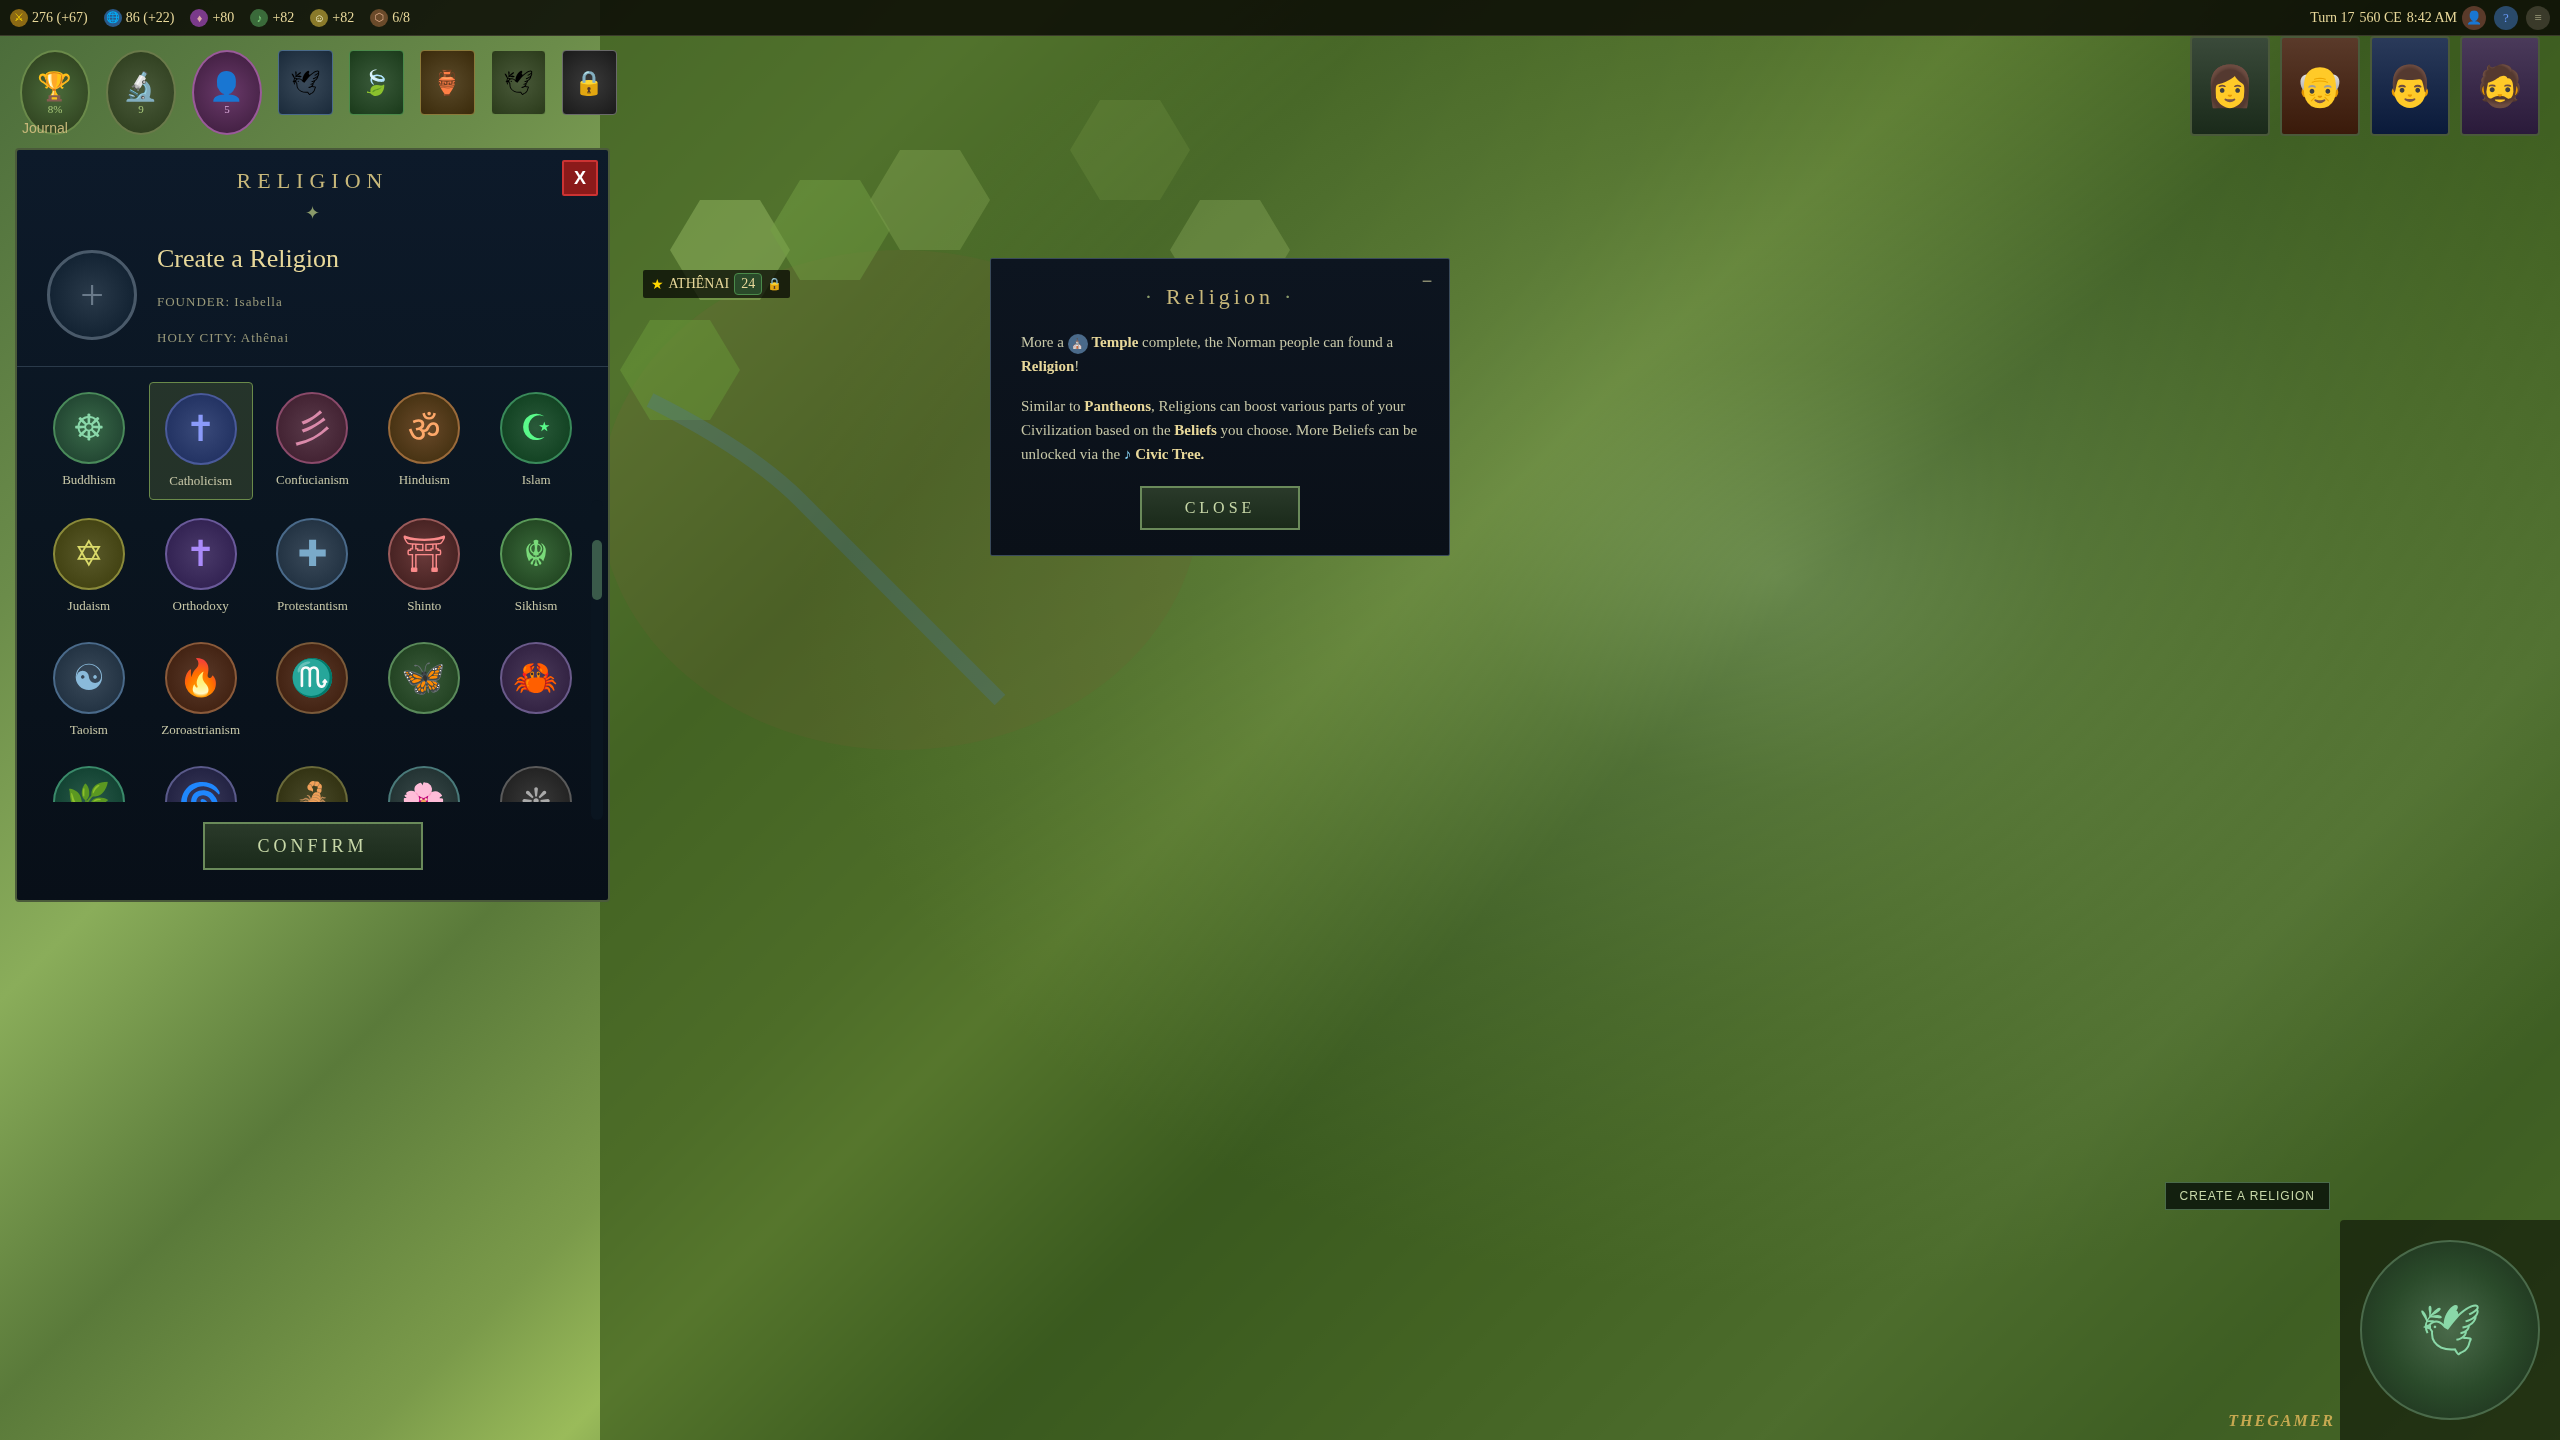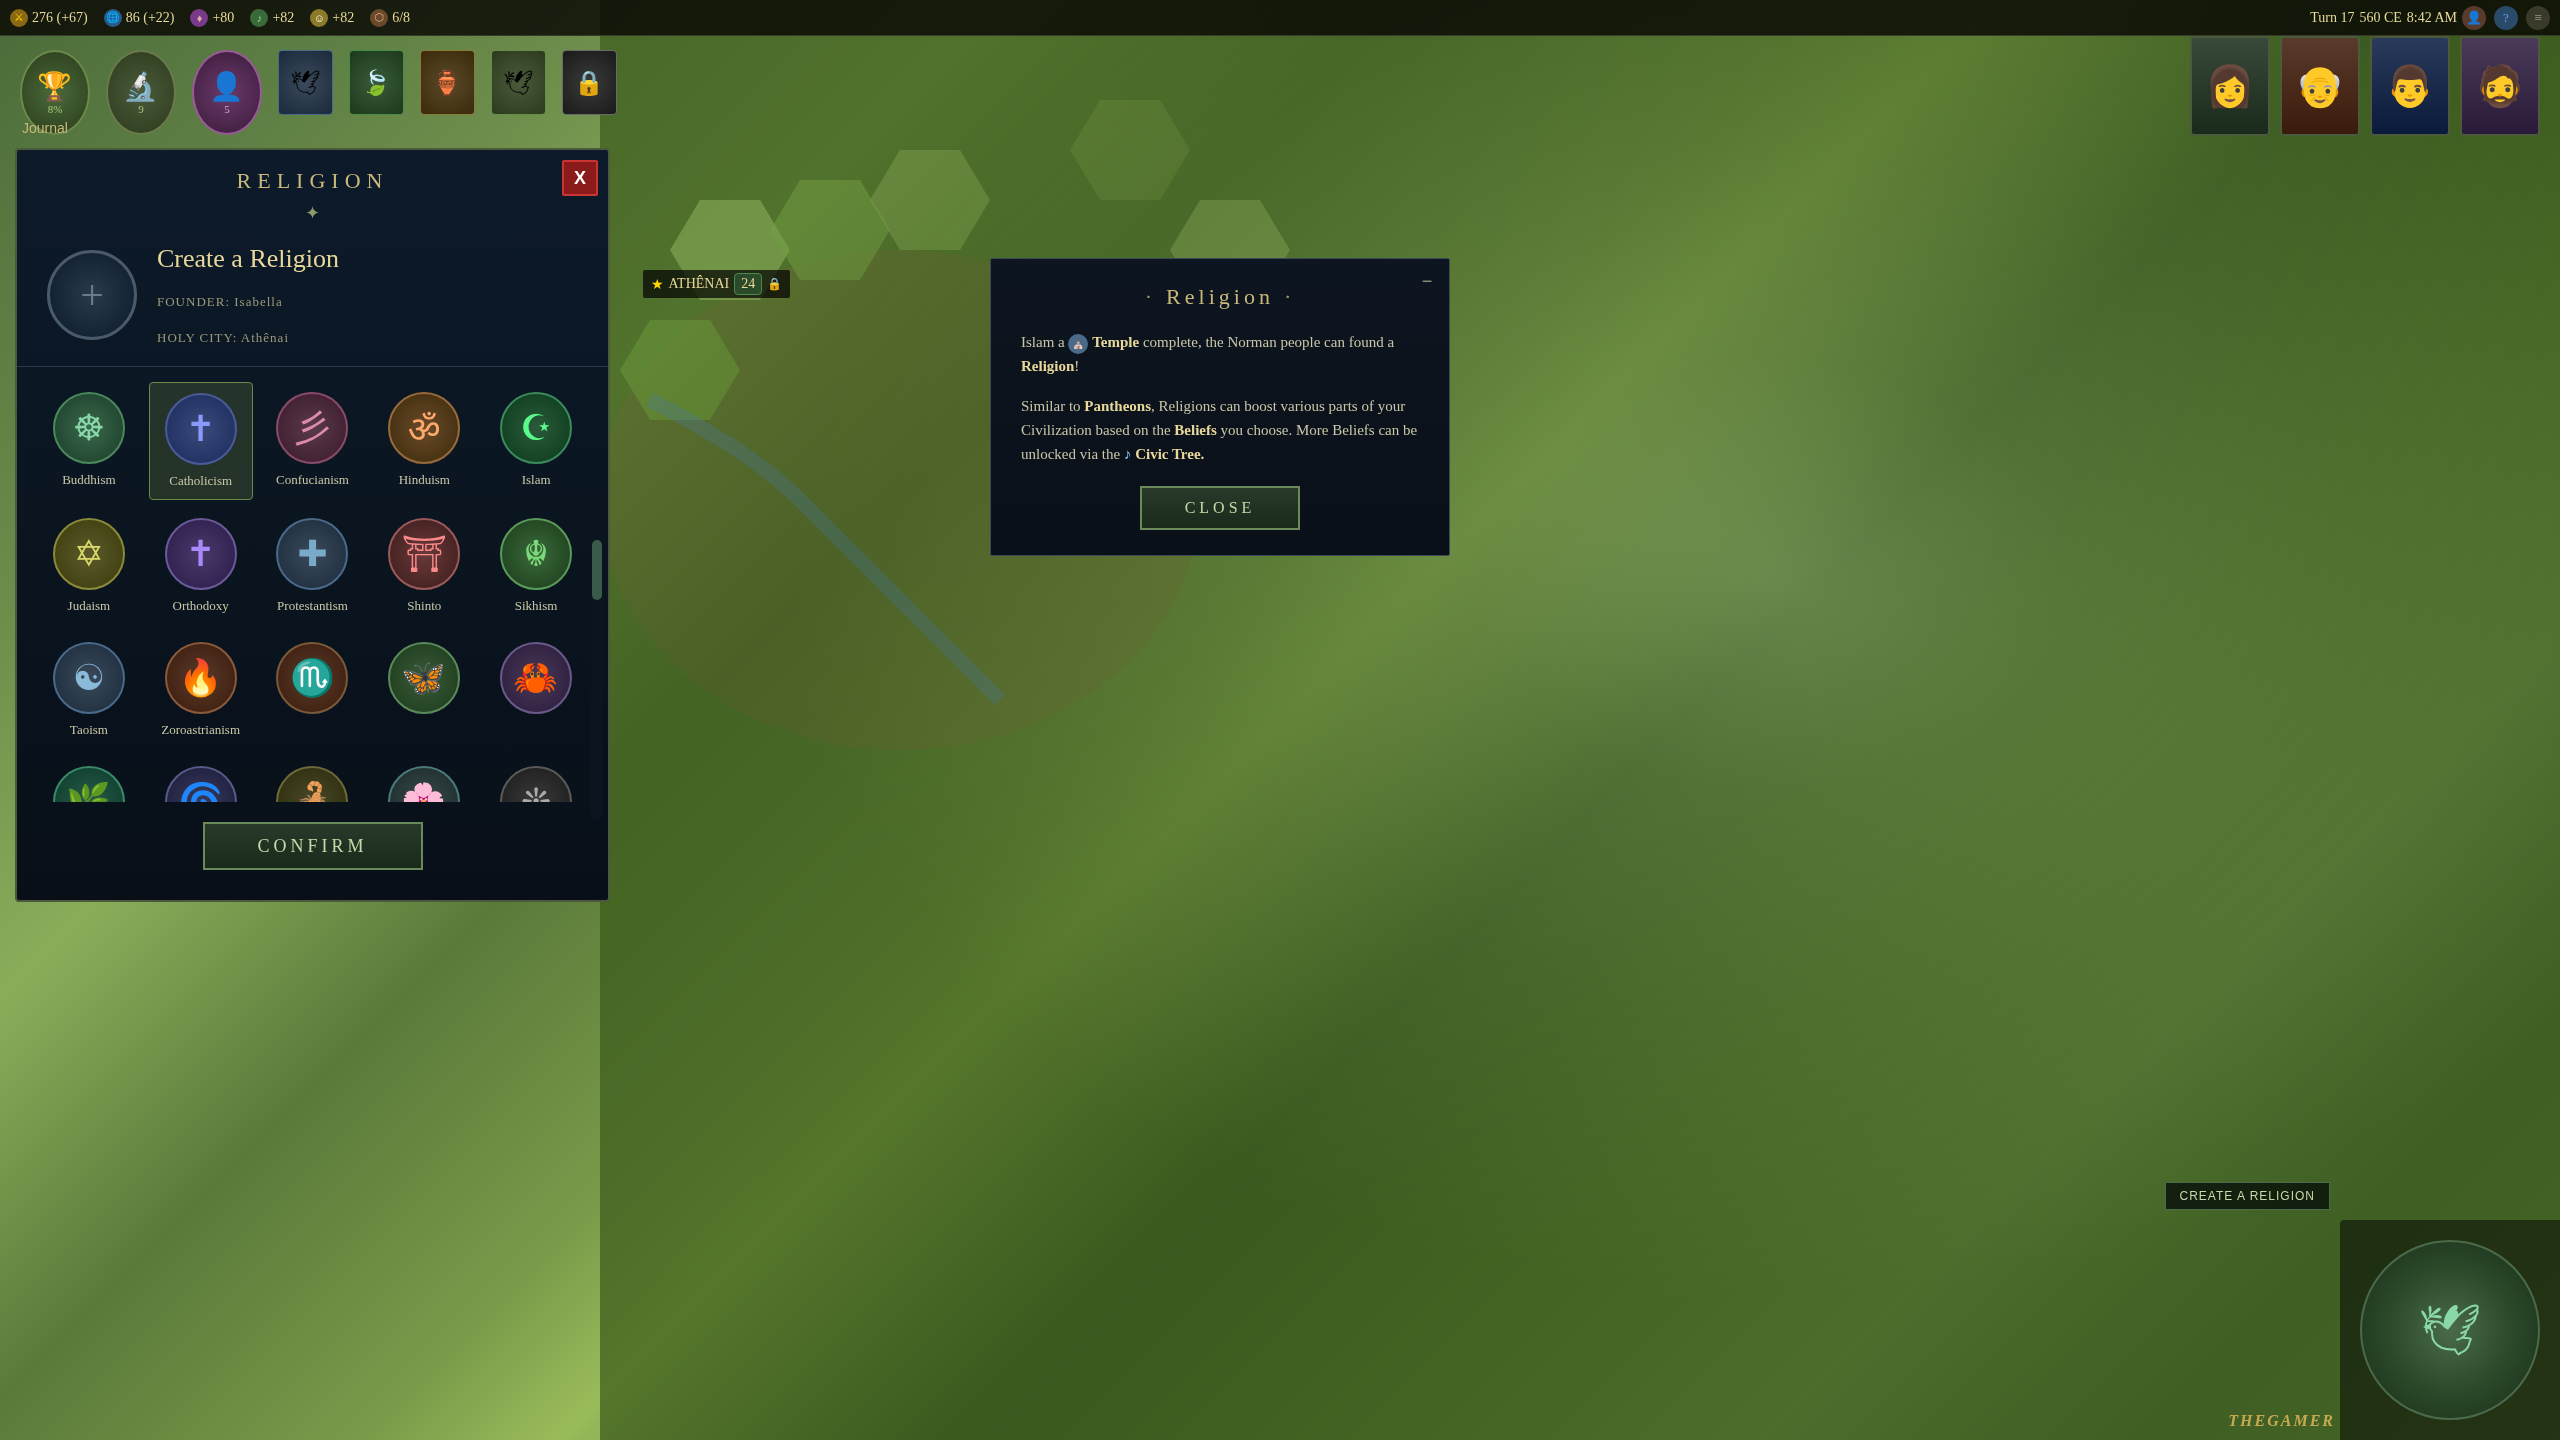--- a/index.html
+++ b/index.html
@@ -710,21 +710,21 @@
   </div>
 
   <button id="confirm-btn">CONFIRM</button>
 </div>
 
 <div id="info-panel">
   <button id="info-panel-close">−</button>
   <div id="info-panel-title">Religion</div>
 
   <p class="info-text">
-    <span>Islam a </span>
+    <span>More a </span>
     <span class="temple-icon-inline">⛪</span>
     <strong>Temple</strong>
     <span> complete, the Norman people can found a </span>
     <strong>Religion</strong><span>!</span>
   </p>
 
   <p class="info-text">
     <span>Similar to </span><strong>Pantheons</strong><span>, Religions can boost various parts of your Civilization based on the </span><strong>Beliefs</strong><span> you choose. More Beliefs can be unlocked via the </span><span class="music-icon-inline"> ♪ </span><strong>Civic Tree.</strong>
   </p>
 

